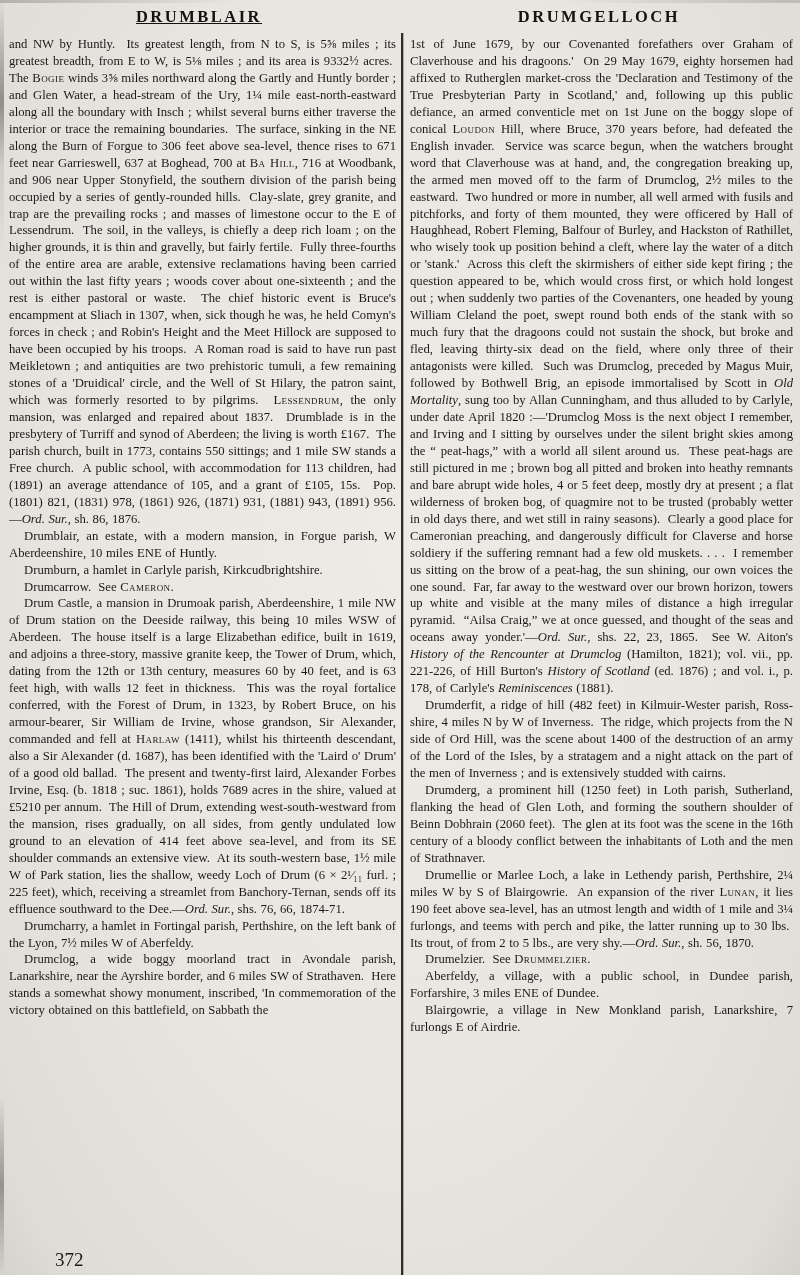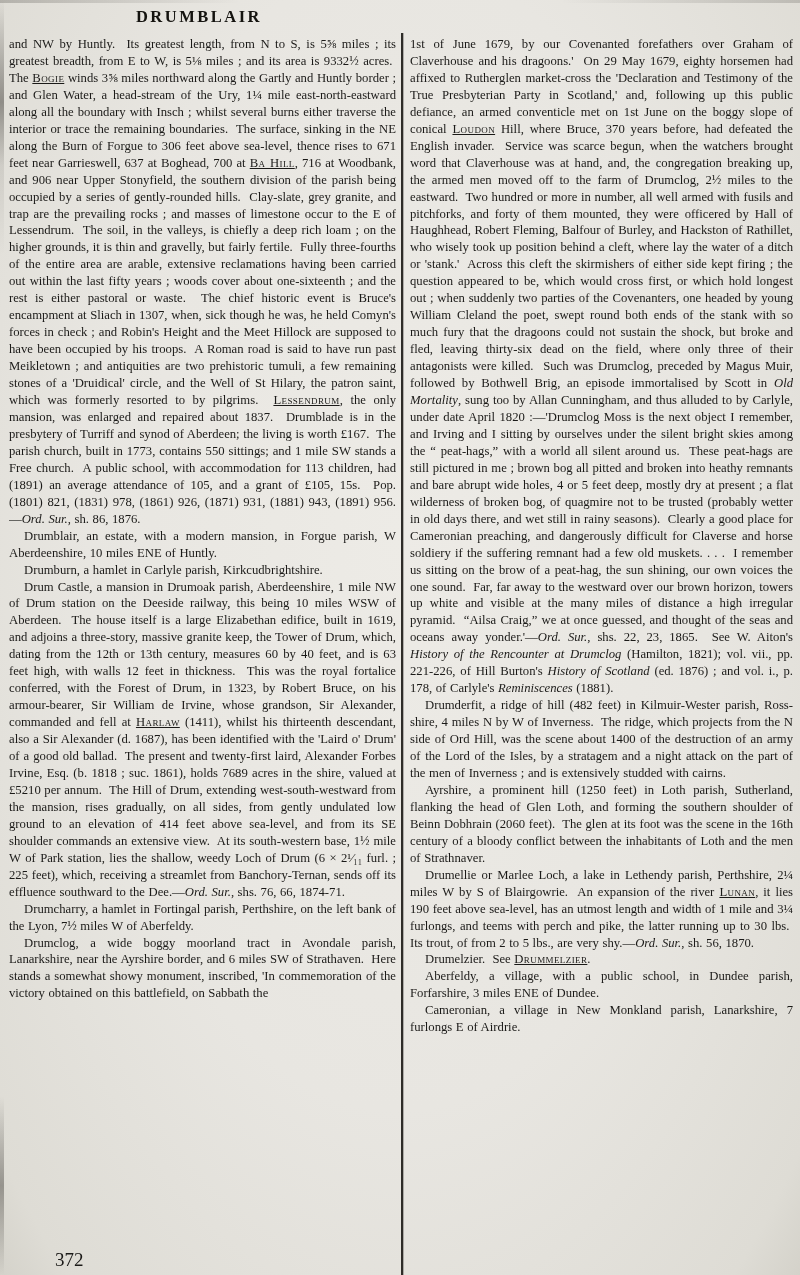--- a/index.html
+++ b/index.html
@@ -15,21 +15,21 @@
   .head {
     position: absolute;
     top: 7px;
     width: 390px;
     text-align: center;
     font-weight: bold;
     font-size: 16.5px;
     letter-spacing: 2.5px;
     color: #14130f;
   }
-  .head-left { left: 4px; }
+  .head-left { left: 4px; text-decoration: underline; }
   .head-right { left: 404px; }
   .rule {
     position: absolute;
     left: 401px;
     top: 33px;
     width: 2px;
     height: 1242px;
     background: #2e2c28;
     box-shadow: 0.5px 0 0.5px rgba(40,38,34,.6);
   }
@@ -41,21 +41,21 @@
     line-height: 16.95px;
     overflow: hidden;
     word-spacing: 0.4px;
   }
   .col-left  { left: 9px;  width: 387px; height: 1212px; }
   .col-right { left: 410px; width: 383px; height: 1236px; }
   .para { margin: 0; padding: 0; }
   .ind { text-indent: 15px; }
   .s-b  { font-weight: normal; }
   .s-i  { font-style: italic; }
-  .s-sc { font-variant: small-caps; letter-spacing: 0.4px; text-decoration: underline; }
+  .s-sc { font-variant: small-caps; letter-spacing: 0.4px; }
   .pagenum {
     position: absolute;
     left: 55px;
     top: 1249px;
     font-size: 19px;
     color: #1b1a18;
   }
   .scan-edge {
     position: absolute;
     left: 0; top: 0;
@@ -75,36 +75,38 @@
 </style>
 </head>
 <body>
 
 <div class="sheet">
   <div class="scan-top"></div>
   <div class="scan-edge"></div>
 
   <div class="head head-left">DRUMBLAIR</div>
 
+  <div class="head head-right">DRUMGELLOCH</div>
 
   <div class="rule"></div>
 
   <div class="col col-left">
       <p class="para"><span>and NW by Huntly.&nbsp; Its greatest length, from N to S, is 5⅝ miles ; its greatest breadth, from E to W, is 5⅛ miles ; and its area is 9332½ acres.&nbsp; The </span><span class="s-sc">Bogie</span><span> winds 3⅝ miles northward along the Gartly and Huntly border ; and Glen Water, a head-stream of the Ury, 1¼ mile east-north-eastward along all the boundary with Insch ; whilst several burns either traverse the interior or trace the remaining boundaries.&nbsp; The surface, sinking in the NE along the Burn of Forgue to 306 feet above sea-level, thence rises to 671 feet near Garrieswell, 637 at Boghead, 700 at </span><span class="s-sc">Ba Hill</span><span>, 716 at Woodbank, and 906 near Upper Stonyfield, the southern division of the parish being occupied by a series of gently-rounded hills.&nbsp; Clay-slate, grey granite, and trap are the prevailing rocks ; and masses of limestone occur to the E of Lessendrum.&nbsp; The soil, in the valleys, is chiefly a deep rich loam ; on the higher grounds, it is thin and gravelly, but fairly fertile.&nbsp; Fully three-fourths of the entire area are arable, extensive reclamations having been carried out within the last fifty years ; woods cover about one-sixteenth ; and the rest is either pastoral or waste.&nbsp; The chief historic event is Bruce's encampment at Sliach in 1307, when, sick though he was, he held Comyn's forces in check ; and Robin's Height and the Meet Hillock are supposed to have been occupied by his troops.&nbsp; A Roman road is said to have run past Meikletown ; and antiquities are two prehistoric tumuli, a few remaining stones of a 'Druidical' circle, and the Well of St Hilary, the patron saint, which was formerly resorted to by pilgrims.&nbsp; </span><span class="s-sc">Lessendrum</span><span>, the only mansion, was enlarged and repaired about 1837.&nbsp; Drumblade is in the presbytery of Turriff and synod of Aberdeen; the living is worth £167.&nbsp; The parish church, built in 1773, contains 550 sittings; and 1 mile SW stands a Free church.&nbsp; A public school, with accommodation for 113 children, had (1891) an average attendance of 105, and a grant of £105, 15s.&nbsp; Pop. (1801) 821, (1831) 978, (1861) 926, (1871) 931, (1881) 943, (1891) 956.—</span><span class="s-i">Ord. Sur.</span><span>, sh. 86, 1876.</span></p>
       <p class="para ind"><span class="s-b">Drumblair,</span><span> an estate, with a modern mansion, in Forgue parish, W Aberdeenshire, 10 miles ENE of Huntly.</span></p>
       <p class="para ind"><span class="s-b">Drumburn,</span><span> a hamlet in Carlyle parish, Kirkcudbrightshire.</span></p>
+      <p class="para ind"><span class="s-b">Drumcarrow.</span><span>&nbsp; See </span><span class="s-sc">Cameron</span><span>.</span></p>
       <p class="para ind"><span class="s-b">Drum Castle,</span><span> a mansion in Drumoak parish, Aberdeenshire, 1 mile NW of Drum station on the Deeside railway, this being 10 miles WSW of Aberdeen.&nbsp; The house itself is a large Elizabethan edifice, built in 1619, and adjoins a three-story, massive granite keep, the Tower of Drum, which, dating from the 12th or 13th century, measures 60 by 40 feet, and is 63 feet high, with walls 12 feet in thickness.&nbsp; This was the royal fortalice conferred, with the Forest of Drum, in 1323, by Robert Bruce, on his armour-bearer, Sir William de Irvine, whose grandson, Sir Alexander, commanded and fell at </span><span class="s-sc">Harlaw</span><span> (1411), whilst his thirteenth descendant, also a Sir Alexander (d. 1687), has been identified with the 'Laird o' Drum' of a good old ballad.&nbsp; The present and twenty-first laird, Alexander Forbes Irvine, Esq. (b. 1818 ; suc. 1861), holds 7689 acres in the shire, valued at £5210 per annum.&nbsp; The Hill of Drum, extending west-south-westward from the mansion, rises gradually, on all sides, from gently undulated low ground to an elevation of 414 feet above sea-level, and from its SE shoulder commands an extensive view.&nbsp; At its south-western base, 1½ mile W of Park station, lies the shallow, weedy Loch of Drum (6 × 2¹⁄₁₁ furl. ; 225 feet), which, receiving a streamlet from Banchory-Ternan, sends off its effluence southward to the Dee.—</span><span class="s-i">Ord. Sur.</span><span>, shs. 76, 66, 1874-71.</span></p>
       <p class="para ind"><span class="s-b">Drumcharry,</span><span> a hamlet in Fortingal parish, Perthshire, on the left bank of the Lyon, 7½ miles W of Aberfeldy.</span></p>
       <p class="para ind"><span class="s-b">Drumclog,</span><span> a wide boggy moorland tract in Avondale parish, Lanarkshire, near the Ayrshire border, and 6 miles SW of Strathaven.&nbsp; Here stands a somewhat showy monument, inscribed, 'In commemoration of the victory obtained on this battlefield, on Sabbath the</span></p>
     </div>
 
   <div class="col col-right">
       <p class="para"><span>1st of June 1679, by our Covenanted forefathers over Graham of Claverhouse and his dragoons.'&nbsp; On 29 May 1679, eighty horsemen had affixed to Rutherglen market-cross the 'Declaration and Testimony of the True Presbyterian Party in Scotland,' and, following up this public defiance, an armed conventicle met on 1st June on the boggy slope of conical </span><span class="s-sc">Loudon</span><span> Hill, where Bruce, 370 years before, had defeated the English invader.&nbsp; Service was scarce begun, when the watchers brought word that Claverhouse was at hand, and, the congregation breaking up, the armed men moved off to the farm of Drumclog, 2½ miles to the eastward.&nbsp; Two hundred or more in number, all well armed with fusils and pitchforks, and forty of them mounted, they were officered by Hall of Haughhead, Robert Fleming, Balfour of Burley, and Hackston of Rathillet, who wisely took up position behind a cleft, where lay the water of a ditch or 'stank.'&nbsp; Across this cleft the skirmishers of either side kept firing ; the question appeared to be, which would cross first, or which hold longest out ; when suddenly two parties of the Covenanters, one headed by young William Cleland the poet, swept round both ends of the stank with so much fury that the dragoons could not sustain the shock, but broke and fled, leaving thirty-six dead on the field, where only three of their antagonists were killed.&nbsp; Such was Drumclog, preceded by Magus Muir, followed by Bothwell Brig, an episode immortalised by Scott in </span><span class="s-i">Old Mortality</span><span>, sung too by Allan Cunningham, and thus alluded to by Carlyle, under date April 1820 :—'Drumclog Moss is the next object I remember, and Irving and I sitting by ourselves under the silent bright skies among the “ peat-hags,” with a world all silent around us.&nbsp; These peat-hags are still pictured in me ; brown bog all pitted and broken into heathy remnants and bare abrupt wide holes, 4 or 5 feet deep, mostly dry at present ; a flat wilderness of broken bog, of quagmire not to be trusted (probably wetter in old days there, and wet still in rainy seasons).&nbsp; Clearly a good place for Cameronian preaching, and dangerously difficult for Claverse and horse soldiery if the suffering remnant had a few old muskets. . . .&nbsp; I remember us sitting on the brow of a peat-hag, the sun shining, our own voices the one sound.&nbsp; Far, far away to the westward over our brown horizon, towers up white and visible at the many miles of distance a high irregular pyramid.&nbsp; “Ailsa Craig,” we at once guessed, and thought of the seas and oceans away yonder.'—</span><span class="s-i">Ord. Sur.</span><span>, shs. 22, 23, 1865.&nbsp; See W. Aiton's </span><span class="s-i">History of the Rencounter at Drumclog</span><span> (Hamilton, 1821); vol. vii., pp. 221-226, of Hill Burton's </span><span class="s-i">History of Scotland</span><span> (ed. 1876) ; and vol. i., p. 178, of Carlyle's </span><span class="s-i">Reminiscences</span><span> (1881).</span></p>
       <p class="para ind"><span class="s-b">Drumderfit,</span><span> a ridge of hill (482 feet) in Kilmuir-Wester parish, Ross-shire, 4 miles N by W of Inverness.&nbsp; The ridge, which projects from the N side of Ord Hill, was the scene about 1400 of the destruction of an army of the Lord of the Isles, by a stratagem and a night attack on the part of the men of Inverness ; and is extensively studded with cairns.</span></p>
-      <p class="para ind"><span class="s-b">Ayrshire,</span><span> a prominent hill (1250 feet) in Loth parish, Sutherland, flanking the head of Glen Loth, and forming the southern shoulder of Beinn Dobhrain (2060 feet).&nbsp; The glen at its foot was the scene in the 16th century of a bloody conflict between the inhabitants of Loth and the men of Strathnaver.</span></p>
+      <p class="para ind"><span class="s-b">Drumderg,</span><span> a prominent hill (1250 feet) in Loth parish, Sutherland, flanking the head of Glen Loth, and forming the southern shoulder of Beinn Dobhrain (2060 feet).&nbsp; The glen at its foot was the scene in the 16th century of a bloody conflict between the inhabitants of Loth and the men of Strathnaver.</span></p>
       <p class="para ind"><span class="s-b">Drumellie</span><span> or </span><span class="s-b">Marlee Loch,</span><span> a lake in Lethendy parish, Perthshire, 2¼ miles W by S of Blairgowrie.&nbsp; An expansion of the river </span><span class="s-sc">Lunan</span><span>, it lies 190 feet above sea-level, has an utmost length and width of 1 mile and 3¼ furlongs, and teems with perch and pike, the latter running up to 30 lbs.&nbsp; Its trout, of from 2 to 5 lbs., are very shy.—</span><span class="s-i">Ord. Sur.</span><span>, sh. 56, 1870.</span></p>
       <p class="para ind"><span class="s-b">Drumelzier.</span><span>&nbsp; See </span><span class="s-sc">Drummelzier</span><span>.</span></p>
       <p class="para ind"><span class="s-b">Aberfeldy,</span><span> a village, with a public school, in Dundee parish, Forfarshire, 3 miles ENE of Dundee.</span></p>
-      <p class="para ind"><span class="s-b">Cameronian,</span><span> a village in New Monkland parish, Lanarkshire, 7 furlongs E of Airdrie.</span></p>
+      <p class="para ind"><span class="s-b">Blairgowrie,</span><span> a village in New Monkland parish, Lanarkshire, 7 furlongs E of Airdrie.</span></p>
     </div>
 
   <div class="pagenum">372</div>
 </div>
 
 </body></html>

